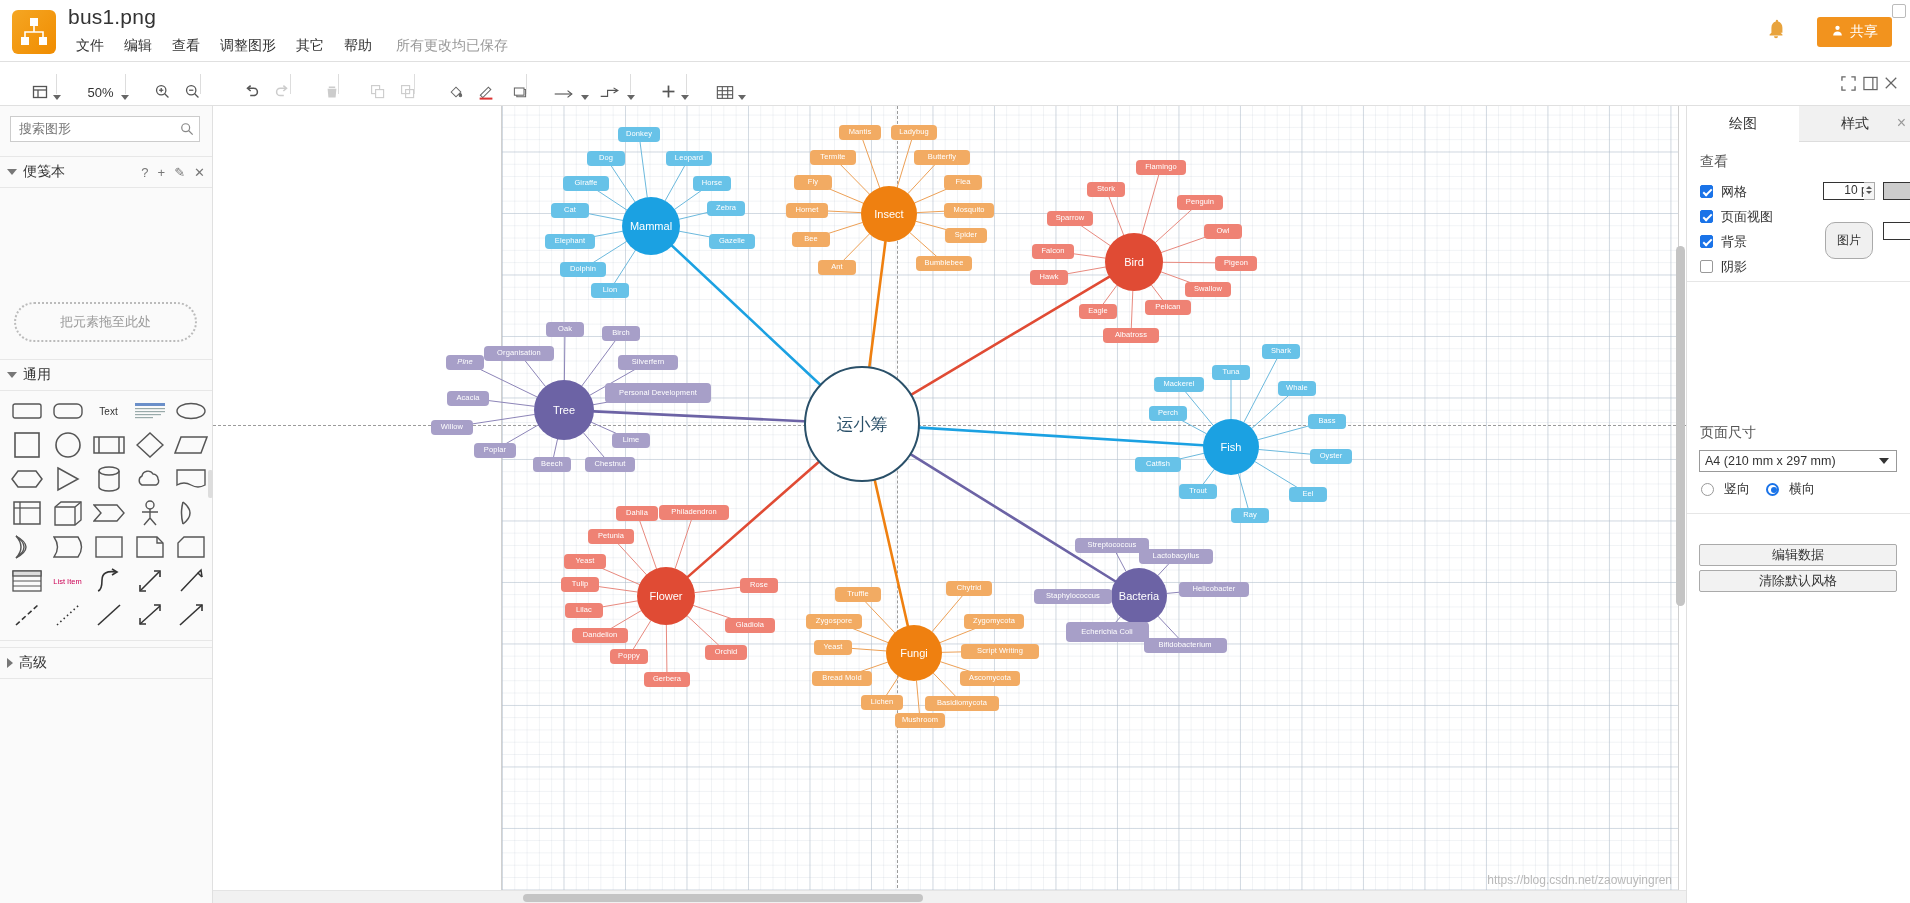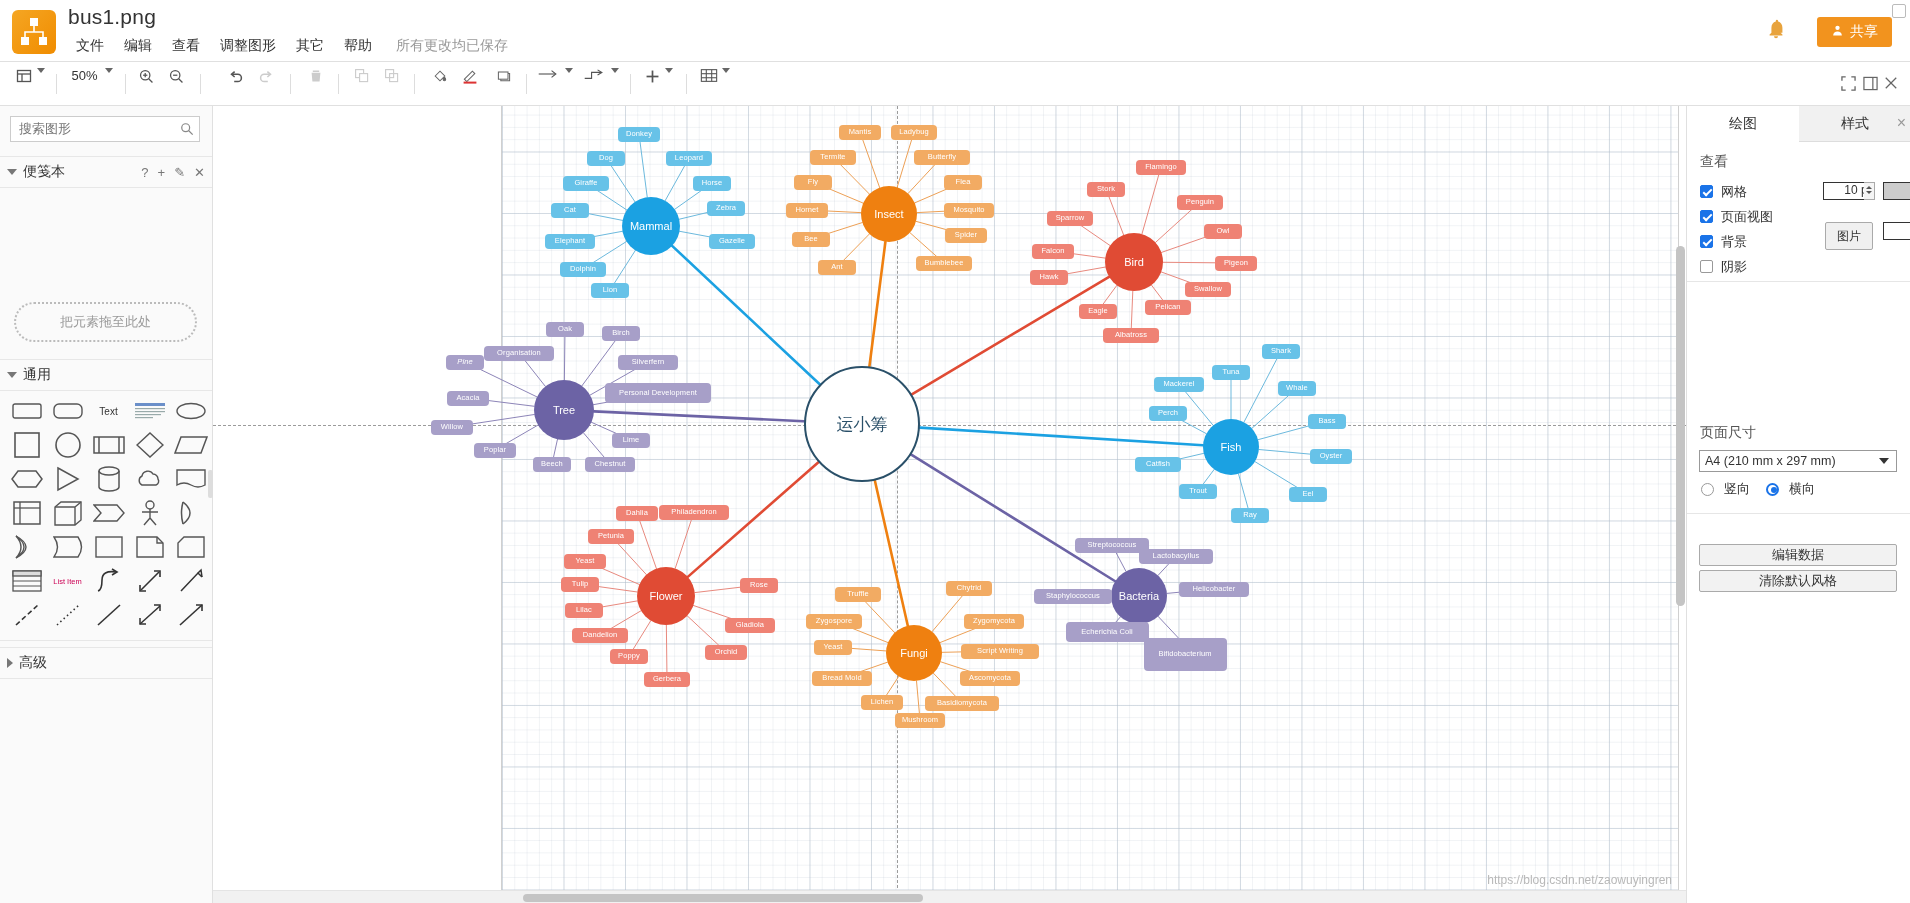--- a/index.html
+++ b/index.html
@@ -22,21 +22,21 @@
   .menubar .mi { font-size:14px; color:#333; padding:3px 10px; cursor:pointer; white-space:nowrap; }
   .menubar .mi.muted { color:#999; cursor:default; padding-left:14px; }
 
   .bell { position:absolute; right:119px; top:18px; width:26px; height:26px; cursor:pointer; }
   .share-btn { position:absolute; right:18px; top:17px; height:30px; padding:0 14px; border-radius:3px;
                background:#f2931e; color:#fff; font-size:14px; display:flex; align-items:center; gap:6px; cursor:pointer; }
   .gsquare { position:absolute; right:4px; top:4px; width:14px; height:14px; border:1px solid #bbb; border-radius:2px; }
 
   
   .toolbar { position:absolute; left:0; top:62px; width:1910px; height:44px; background:#fff; border-bottom:1px solid #e0e0e0; }
-  .tb { position:absolute; top:6px; height:32px; display:flex; align-items:flex-start; justify-content:center; cursor:pointer; color:#555; }
+  .tb { position:absolute; top:6px; height:32px; display:flex; align-items:flex-end; justify-content:center; cursor:pointer; color:#555;margin-left:16px; }
   .tbsep { position:absolute; top:12px; width:1px; height:20px; background:#ddd; }
   .tb.dis { color:#ccc; cursor:default; }
   .zoomlabel { font-size:13px; color:#333; }
   .caret { width:0;height:0;border-left:4px solid transparent;border-right:4px solid transparent;border-top:5px solid #666; }
 
   .rtb { position:absolute; top:14px; cursor:pointer; color:#666; }
 
   
   .sidebar { position:absolute; left:0; top:106px; width:213px; height:797px; background:#fafafa; border-right:1px solid #e0e0e0; overflow:hidden; }
   .searchwrap { position:absolute; left:10px; top:10px; width:190px; height:26px; background:#fff; border:1px solid #ccc; }
@@ -100,21 +100,21 @@
   .cbox.on { background:#1a73e8; border-color:#1a73e8; }
   .cbox.on:after { content:""; position:absolute; left:4px; top:1px; width:3px; height:7px; border:solid #fff; border-width:0 2px 2px 0; transform:rotate(45deg); }
   .rbox { width:13px; height:13px; border:1px solid #999; border-radius:50%; margin-right:6px; background:#fff; position:relative; cursor:pointer; }
   .rbox.on { border-color:#1a73e8; border-width:2px; }
   .rbox.on:after { content:""; position:absolute; left:2.5px; top:2.5px; width:6px; height:6px; border-radius:50%; background:#1a73e8; }
 
   .numfield { position:absolute; width:52px; height:18px; border:1.5px solid #333; background:#fff; font-size:12px;
               text-align:right; padding-right:3px; line-height:15px; }
   .spinner { position:absolute; width:11px; height:18px; border:1px solid #aaa; border-left:0; background:#f5f5f5; }
   .swatch { position:absolute; width:38px; height:18px; border:1.5px solid #333; }
-  .btn-sm { position:absolute; height:28px; border:1px solid #aaa; background:#f0f0f0; border-radius:2px; font-size:12px;
+  .btn-sm { position:absolute; height:37px; border:1px solid #aaa; background:#f0f0f0; border-radius:10px; font-size:12px;
             display:flex; align-items:center; justify-content:center; cursor:pointer; }
   .selwrap { position:absolute; left:12px; width:198px; height:22px; border:1px solid #999; background:#fff; font-size:12.5px;
              display:flex; align-items:center; padding-left:5px; cursor:pointer; }
   .selwrap .chev { position:absolute; right:7px; width:0;height:0;border-left:5px solid transparent;border-right:5px solid transparent;border-top:6px solid #333; }
   .bigbtn { position:absolute; left:12px; width:198px; height:22px; border:1px solid #aaa; background:#f2f2f2; border-radius:2px;
             font-size:13px; display:flex; align-items:center; justify-content:center; cursor:pointer; }
 
   .watermark { position:absolute; right:14px; bottom:16px; font-size:12px; color:#b8b8b8; }
 </style>
 </head>
@@ -777,21 +777,21 @@
       <div class="node" style="left: 747px; top: 564.5px; width: 60px; height: 15px; background: rgb(242, 171, 99);">Ascomycota</div>
       <div class="node" style="left: 648.2px; top: 588.5px; width: 41.6px; height: 15px; background: rgb(242, 171, 99);">Lichen</div>
       <div class="node" style="left: 712.1px; top: 589.5px; width: 73.8px; height: 15px; background: rgb(242, 171, 99);">Basidiomycota</div>
       <div class="node" style="left: 681.6px; top: 606.5px; width: 50.8px; height: 15px; background: rgb(242, 171, 99);">Mushroom</div>
       <div class="hub" style="left: 898px; top: 462px; width: 56px; height: 56px; background: rgb(108, 99, 165);">Bacteria</div>
       <div class="node" style="left: 862.1px; top: 431.5px; width: 73.8px; height: 15px; background: rgb(167, 159, 200);">Streptococcus</div>
       <div class="node" style="left: 926.1px; top: 442.5px; width: 73.8px; height: 15px; background: rgb(167, 159, 200);">Lactobacyllus</div>
       <div class="node" style="left: 820.8px; top: 482.5px; width: 78.4px; height: 15px; background: rgb(167, 159, 200);">Staphylococcus</div>
       <div class="node" style="left: 966.4px; top: 475.5px; width: 69.2px; height: 15px; background: rgb(167, 159, 200);">Helicobacter</div>
       <div class="node" style="left: 852.5px; top: 516px; width: 83px; height: 20px; background: rgb(167, 159, 200);">Echerichia Coli</div>
-      <div class="node" style="left: 930.5px; top: 531.5px; width: 83px; height: 33px; background: rgb(167, 159, 200);">Bifidobacterium</div>
+      <div class="node" style="left: 930.5px; top: 531.5px; width: 83px; height: 15px; background: rgb(167, 159, 200);">Bifidobacterium</div>
       <div class="center-hub" style="left: 591px; top: 260px; width: 116px; height: 116px; border-color: rgb(42, 80, 105); background: rgb(255, 255, 255);">运小筹</div>
     </div>
 
   <div class="vscroll"></div>
   <div class="watermark">https://blog.csdn.net/zaowuyingren</div>
 </div>
 <div class="hscroll-track">
   <div class="hscroll"></div>
 </div>
 

